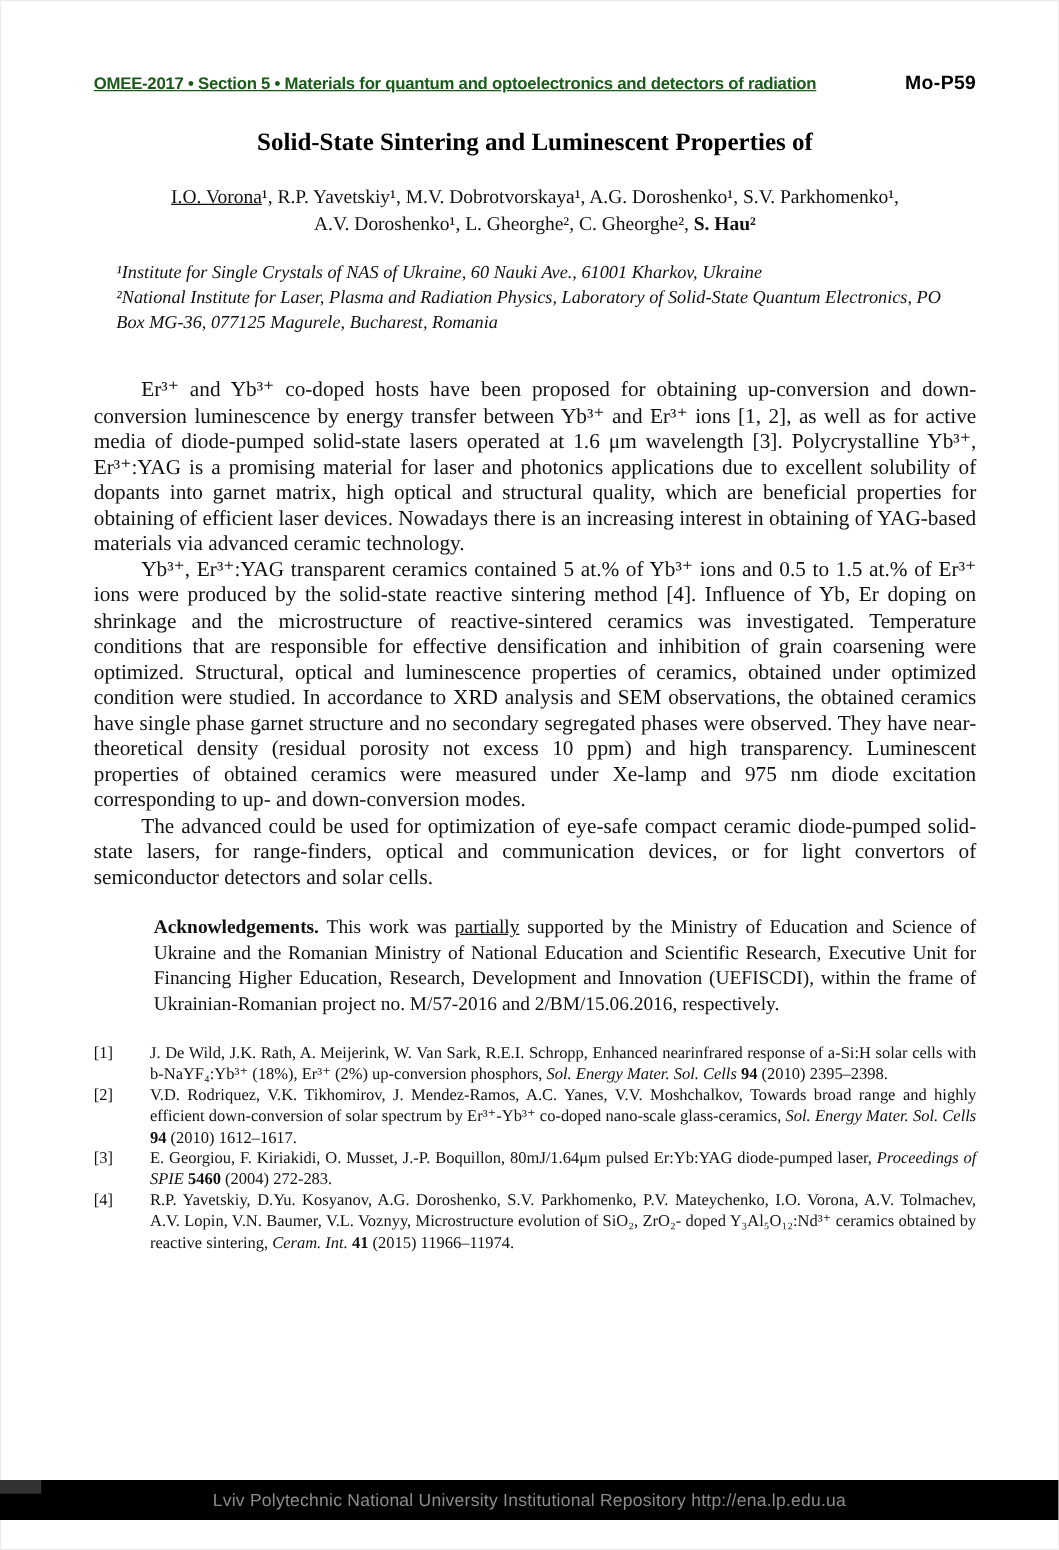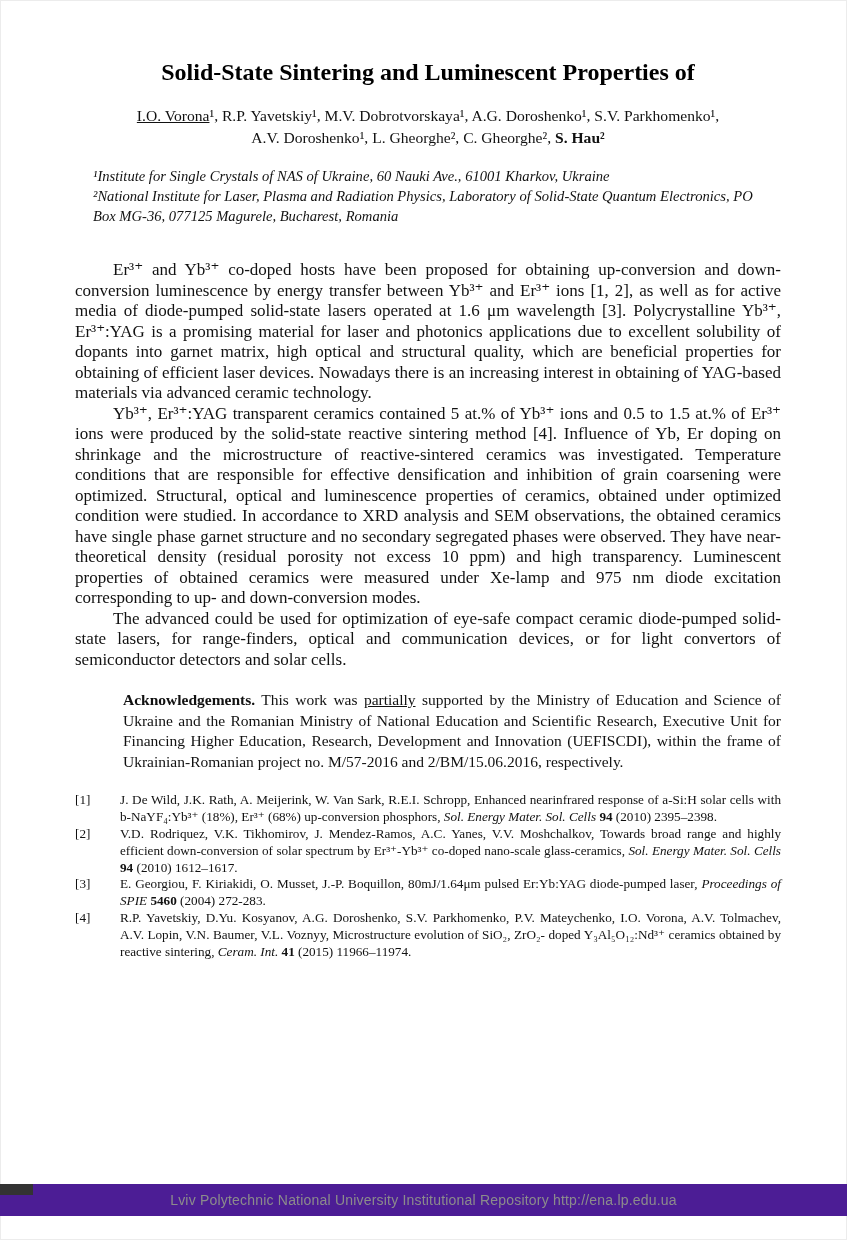--- a/index.html
+++ b/index.html
@@ -28,21 +28,21 @@
     color: #185a18;
     font-size: 13.4px;
     text-decoration: underline;
     letter-spacing: -0.2px;
   }
   .doc-header .code { color: #000000; font-size: 15.5px; letter-spacing: 0.3px; }
 
   .title {
     margin: 0 0 18px 0;
     text-align: center;
-    font-size: 24px;
+    font-size: 20px;
     font-weight: bold;
     line-height: 29px;
     color: #000000;
   }
 
   .authors { text-align: center; font-size: 15.6px; line-height: 22px; margin-bottom: 17px; }
 
   .affiliations {
     text-align: left;
     font-style: italic;
@@ -74,21 +74,21 @@
   .ref-body { flex: 1; text-align: justify; }
 
   .pageno { text-align: center; font-size: 15.5px; margin-top: 60px; }
 
   .footer-band {
     position: absolute;
     left: 0;
     top: 1184px;
     width: 847px;
     height: 32px;
-    background: #4c1d95;
+    background: #000000;
     display: flex;
     align-items: center;
     justify-content: center;
     font-family: "Liberation Sans", "DejaVu Sans", sans-serif;
     font-size: 14px;
     color: #8c8c8c;
     letter-spacing: 0.2px;
   }
   .scan-artifact {
     position: absolute;
@@ -98,20 +98,24 @@
     height: 11px;
     background: #333333;
   }
 </style>
 </head>
 <body>
 
 <div class="page">
   <div class="content">
 
+    <div class="doc-header">
+      <span class="conf">OMEE-2017 •  Section 5 •  Materials for quantum and optoelectronics and detectors of radiation</span>
+      <span class="code">Mo-P59</span>
+    </div>
 
     <h1 class="title">
       <span>Solid-State Sintering and Luminescent Properties of</span><br>
     </h1>
 
     <div class="authors">
       <div><span style="text-decoration: underline;">I.O. Vorona</span><span>¹, R.P. Yavetskiy¹, M.V. Dobrotvorskaya¹, A.G. Doroshenko¹, S.V. Parkhomenko¹,</span></div>
       <div><span>A.V. Doroshenko¹, L. Gheorghe², C. Gheorghe², </span><span style="font-weight: bold;">S. Hau²</span></div>
     </div>
 
@@ -122,21 +126,21 @@
 
     <p class="body-par">Er³⁺ and Yb³⁺ co-doped hosts have been proposed for obtaining up-conversion and down-conversion luminescence by energy transfer between Yb³⁺ and Er³⁺ ions [1, 2], as well as for active media of diode-pumped solid-state lasers operated at 1.6 μm wavelength [3]. Polycrystalline Yb³⁺, Er³⁺:YAG is a promising material for laser and photonics applications due to excellent solubility of dopants into garnet matrix, high optical and structural quality, which are beneficial properties for obtaining of efficient laser devices. Nowadays there is an increasing interest in obtaining of YAG-based materials via advanced ceramic technology.</p>
     <p class="body-par">Yb³⁺, Er³⁺:YAG transparent ceramics contained 5 at.% of Yb³⁺ ions and 0.5 to 1.5 at.% of Er³⁺ ions were produced by the solid-state reactive sintering method [4]. Influence of Yb, Er doping on shrinkage and the microstructure of reactive-sintered ceramics was investigated. Temperature conditions that are responsible for effective densification and inhibition of grain coarsening were optimized. Structural, optical and luminescence properties of ceramics, obtained under optimized condition were studied. In accordance to XRD analysis and SEM observations, the obtained ceramics have single phase garnet structure and no secondary segregated phases were observed. They have near-theoretical density (residual porosity not excess 10 ppm) and high transparency. Luminescent properties of obtained ceramics were measured under Xe-lamp and 975 nm diode excitation corresponding to up- and down-conversion modes.</p>
     <p class="body-par">The advanced could be used for optimization of eye-safe compact ceramic diode-pumped solid-state lasers, for range-finders, optical and communication devices, or for light convertors of semiconductor detectors and solar cells.</p>
 
     <div class="ack"><span style="font-weight: bold;">Acknowledgements.</span><span> This work was </span><span style="text-decoration: underline;">partially</span><span> supported by the Ministry of Education and Science of Ukraine and the Romanian Ministry of National Education and Scientific Research, Executive Unit for Financing Higher Education, Research, Development and Innovation (UEFISCDI), within the frame of Ukrainian-Romanian project no. M/57-2016 and 2/BM/15.06.2016, respectively.</span></div>
 
     <div class="refs">
       <div class="ref">
         <div class="ref-num">[1]</div>
-        <div class="ref-body"><span>J. De Wild, J.K. Rath, A. Meijerink, W. Van Sark, R.E.I. Schropp, Enhanced nearinfrared response of a-Si:H solar cells with b-NaYF₄:Yb³⁺ (18%), Er³⁺ (68%) up-conversion phosphors, </span><span style="font-style: italic;">Sol. Energy Mater. Sol. Cells</span><span> </span><span style="font-weight: bold;">94</span><span> (2010) 2395–2398.</span></div>
+        <div class="ref-body"><span>J. De Wild, J.K. Rath, A. Meijerink, W. Van Sark, R.E.I. Schropp, Enhanced nearinfrared response of a-Si:H solar cells with b-NaYF₄:Yb³⁺ (18%), Er³⁺ (2%) up-conversion phosphors, </span><span style="font-style: italic;">Sol. Energy Mater. Sol. Cells</span><span> </span><span style="font-weight: bold;">94</span><span> (2010) 2395–2398.</span></div>
       </div>
       <div class="ref">
         <div class="ref-num">[2]</div>
         <div class="ref-body"><span>V.D. Rodriquez, V.K. Tikhomirov, J. Mendez-Ramos, A.C. Yanes, V.V. Moshchalkov, Towards broad range and highly efficient down-conversion of solar spectrum by Er³⁺-Yb³⁺ co-doped nano-scale glass-ceramics, </span><span style="font-style: italic;">Sol. Energy Mater. Sol. Cells</span><span> </span><span style="font-weight: bold;">94</span><span> (2010) 1612–1617.</span></div>
       </div>
       <div class="ref">
         <div class="ref-num">[3]</div>
         <div class="ref-body"><span>E. Georgiou, F. Kiriakidi, O. Musset, J.-P. Boquillon, 80mJ/1.64μm pulsed Er:Yb:YAG diode-pumped laser, </span><span style="font-style: italic;">Proceedings of SPIE</span><span> </span><span style="font-weight: bold;">5460</span><span> (2004) 272-283.</span></div>
       </div>
       <div class="ref">

